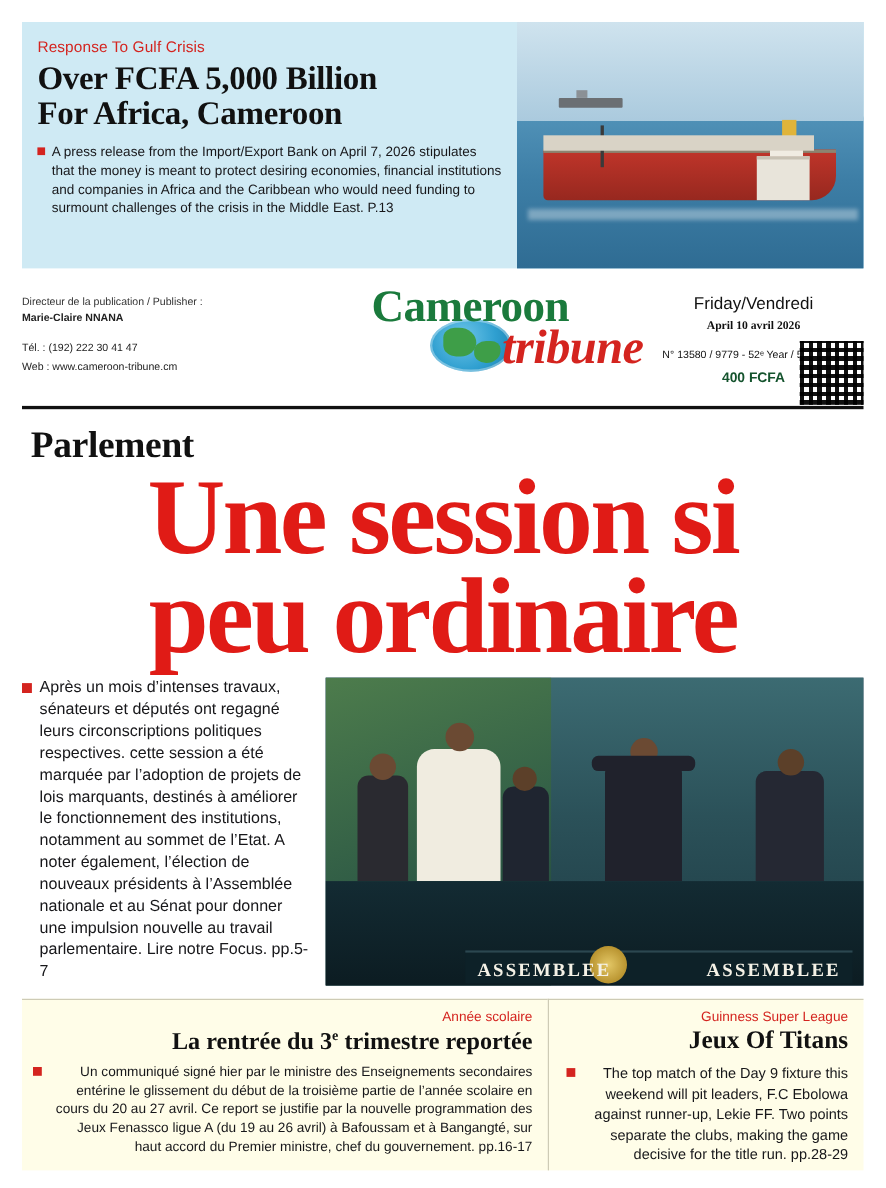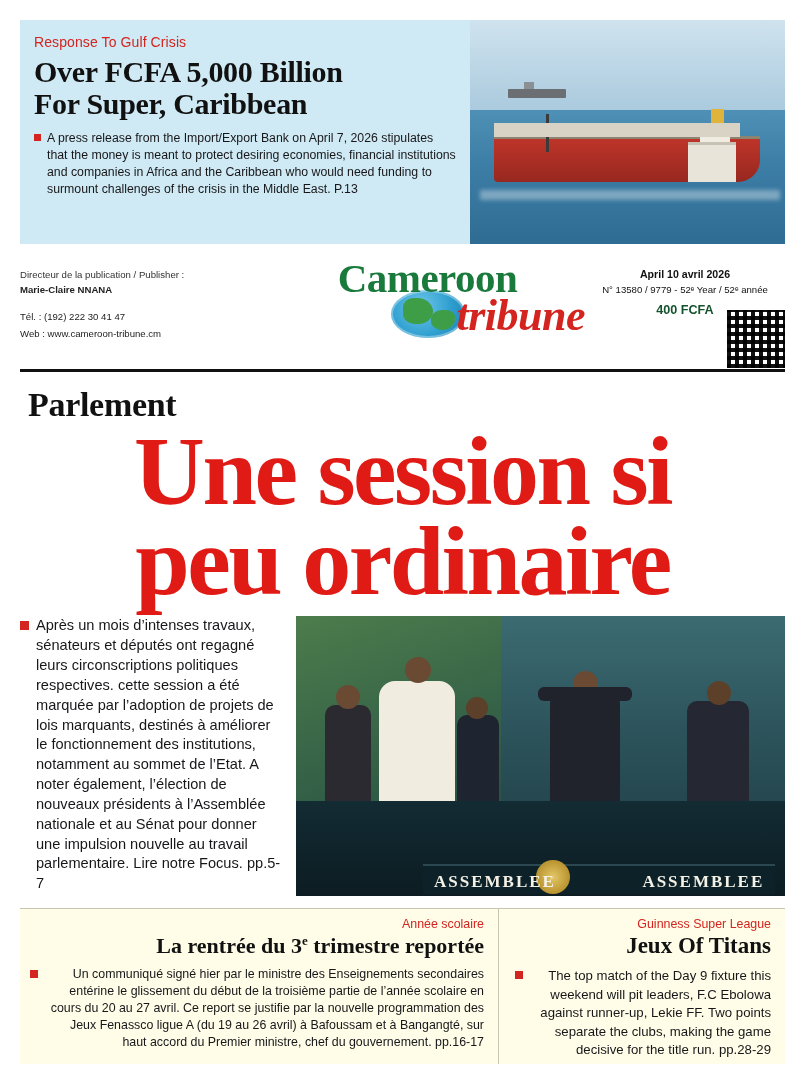--- a/index.html
+++ b/index.html
@@ -130,21 +130,21 @@
     box-shadow: inset 0 0 0 2px rgba(255,255,255,.35);
     overflow:hidden;
     z-index: 0;
   }
   .globe:before{content:"";position:absolute;left:12px;top:8px;width:30px;height:26px;background:#3e9e48;border-radius:40% 60% 55% 45%;}
   .globe:after{content:"";position:absolute;left:40px;top:20px;width:24px;height:20px;background:#3e9e48;border-radius:50% 40% 60% 50%;}
   .logo-cameroon, .logo-tribune { position:relative; z-index: 2;}
 
   .date-block { flex: 0 0 200px; text-align:center; padding-top: 14px; }
   .date-main { font-size: 15.5px; color:#111; margin-bottom: 5px;}
-  .date-sub { font-size: 10.6px; font-weight:bold; color:#111; margin-bottom: 4px;}
+  .date-sub { font-size: 10.6px; font-weight:bold; color:#111; margin-bottom: 15px; font-family: Liberation Serif, serif;}
   .date-issue { font-size: 9.6px; color:#111; margin-bottom: 8px;}
   .price { color:#14532d; font-weight:bold; font-size: 12.6px; }
   .qr {
     position:absolute; right: 0; top: 56px;
     width: 58px; height: 58px;
     background:
       repeating-linear-gradient(90deg,#111 0 4px,#fff 4px 8px),
       repeating-linear-gradient(0deg,#111 0 4px,#fff 4px 8px);
     background-blend-mode: multiply;
   }
@@ -233,21 +233,21 @@
 </head>
 <body>
 
 <div class="page">
 
   <div class="top-banner">
     <div class="top-banner-text">
       <div class="kicker-red">Response To Gulf Crisis</div>
       <div class="banner-head">
         <div>Over FCFA 5,000 Billion</div>
-        <div>For Super, Caribbean</div>
+        <div>For Africa, Cameroon</div>
       </div>
       <div class="banner-body">
         <span class="sq"></span>
         <span>A press release from the Import/Export Bank on April 7, 2026 stipulates that the money is meant to protect desiring economies, financial institutions and companies in Africa and the Caribbean who would need funding to surmount challenges of the crisis in the Middle East. P.13</span>
       </div>
     </div>
     <div class="top-banner-photo">
       <div class="sky-haze"></div>
       <div class="sea"></div>
       <div class="ship-far"></div>
@@ -272,20 +272,21 @@
     </div>
 
     <div class="logo-wrap">
       <div class="globe"></div>
       <div class="logo-cameroon">Cameroon</div>
       <div class="logo-tribune">tribune</div>
     </div>
 
     <div class="date-col">
       <div class="date-block">
+        <div class="date-main">Friday/Vendredi</div>
         <div class="date-sub">April 10 avril 2026</div>
         <div class="date-issue">N° 13580 / 9779 -  52ᵉ Year / 52ᵉ année</div>
         <div class="price">400 FCFA</div>
       </div>
       <div class="qr"></div>
     </div>
   </div>
 
   <div class="main">
     <div class="parlement">Parlement</div>

